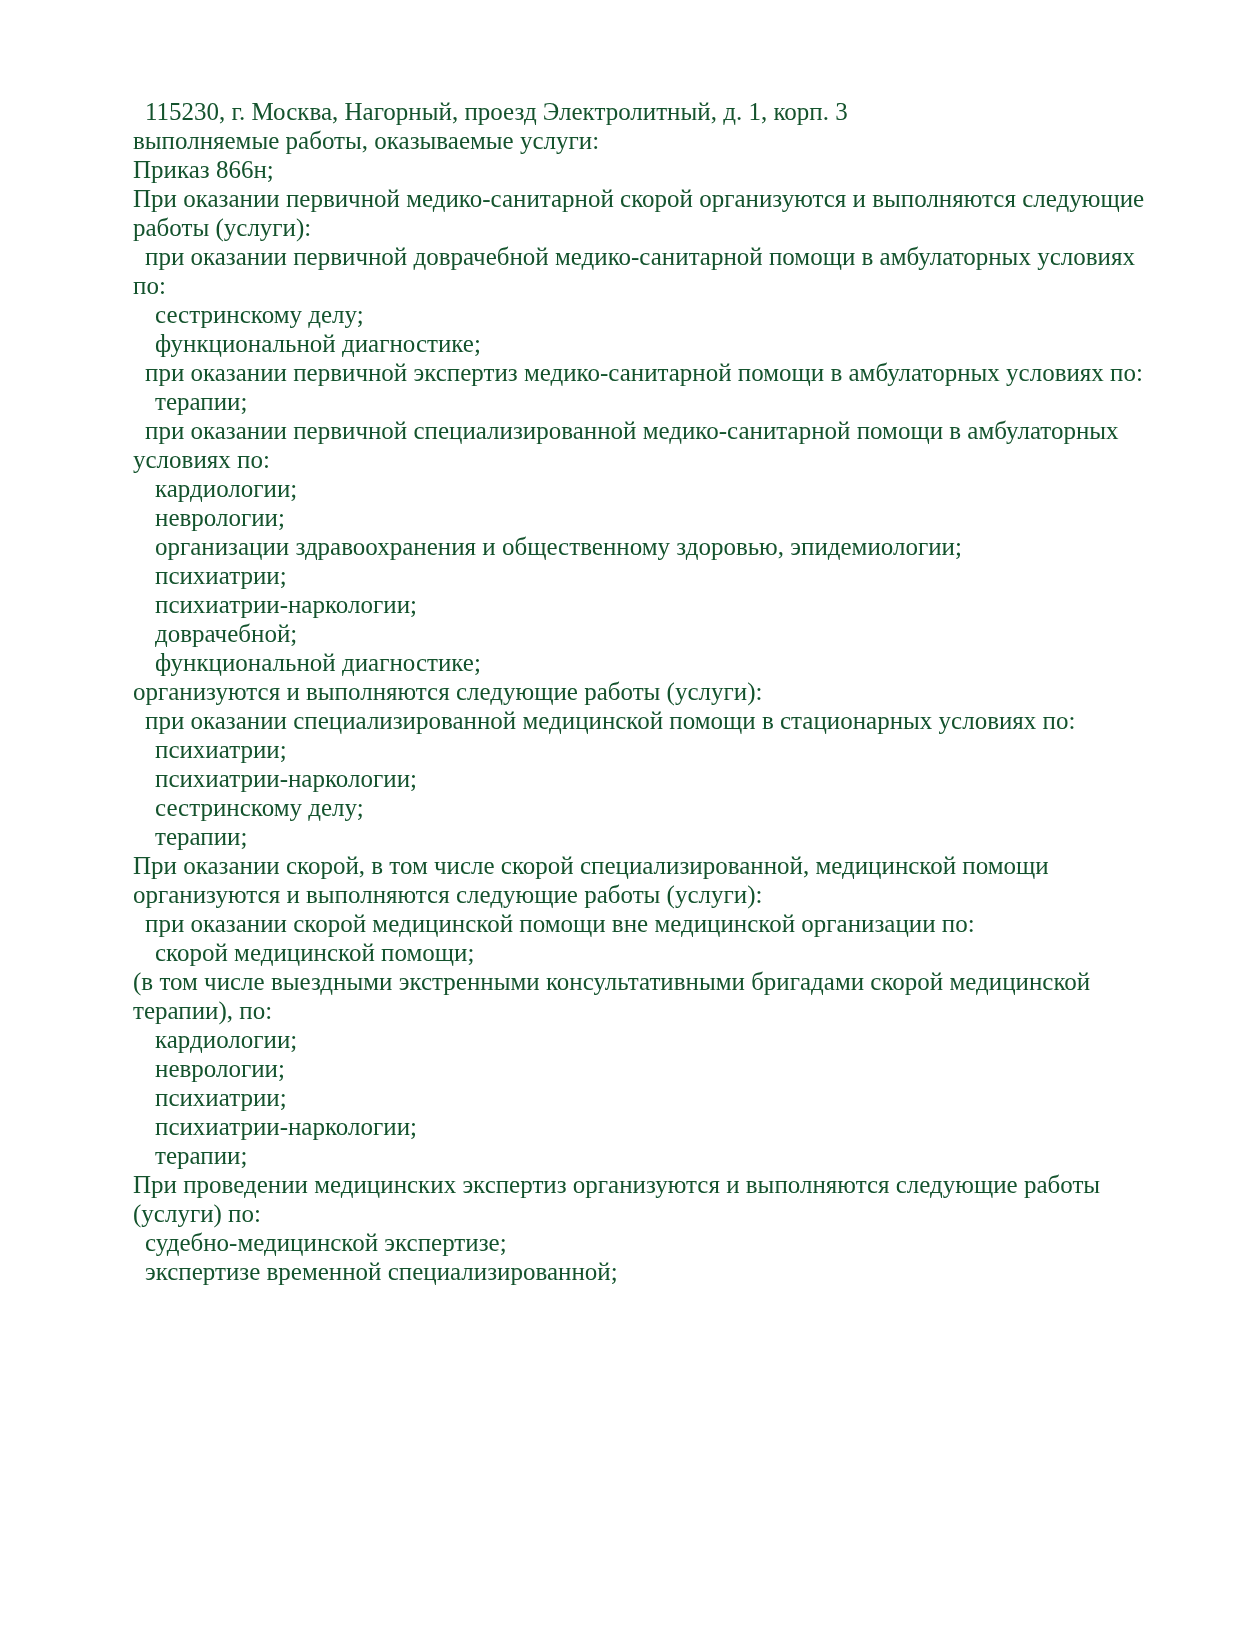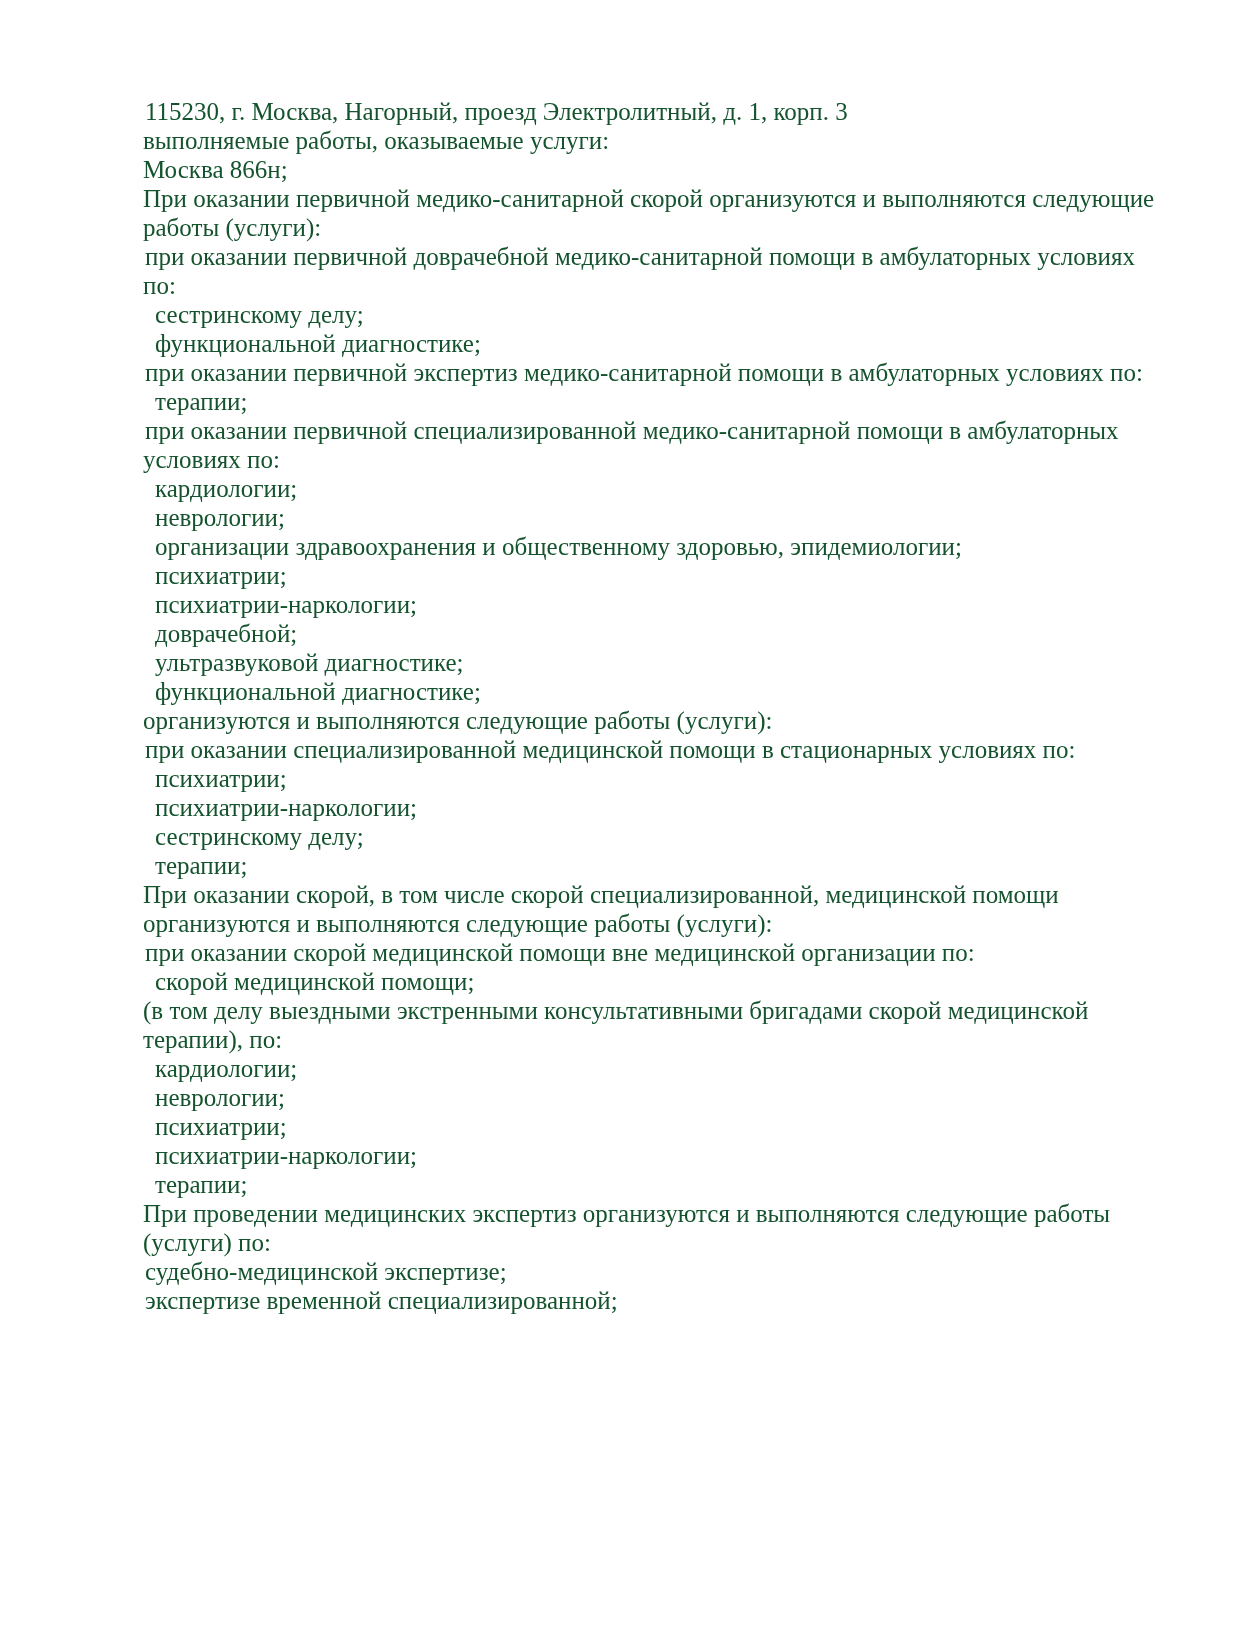--- a/index.html
+++ b/index.html
@@ -21,61 +21,60 @@
     left: 133px;
     top: 97px;
     width: 1080px;
   }
   .line {
     font-size: 25px;
     line-height: 29px;
     white-space: pre;
     color: #14532d;
   }
-  .ind-0 { padding-left: 0; margin-left: 10px; }
+  .ind-0 { padding-left: 0; }
   .ind-1 { padding-left: 12px; }
   .ind-2 { padding-left: 22px; }
 </style>
 </head>
 <body>
 
 <div class="page">
   <div class="text-block" id="doc-text">
       <div class="line ind-1">115230, г. Москва, Нагорный, проезд Электролитный, д. 1, корп. 3</div>
       <div class="line ind-0">выполняемые работы, оказываемые услуги:</div>
-      <div class="line ind-0">Москва 866н;</div>
+      <div class="line ind-0">Приказ 866н;</div>
       <div class="line ind-0">При оказании первичной медико-санитарной скорой организуются и выполняются следующие</div>
       <div class="line ind-0">работы (услуги):</div>
       <div class="line ind-1">при оказании первичной доврачебной медико-санитарной помощи в амбулаторных условиях</div>
       <div class="line ind-0">по:</div>
       <div class="line ind-2">сестринскому делу;</div>
       <div class="line ind-2">функциональной диагностике;</div>
       <div class="line ind-1">при оказании первичной экспертиз медико-санитарной помощи в амбулаторных условиях по:</div>
       <div class="line ind-2">терапии;</div>
       <div class="line ind-1">при оказании первичной специализированной медико-санитарной помощи в амбулаторных</div>
       <div class="line ind-0">условиях по:</div>
       <div class="line ind-2">кардиологии;</div>
       <div class="line ind-2">неврологии;</div>
       <div class="line ind-2">организации здравоохранения и общественному здоровью, эпидемиологии;</div>
       <div class="line ind-2">психиатрии;</div>
       <div class="line ind-2">психиатрии-наркологии;</div>
       <div class="line ind-2">доврачебной;</div>
-      <div class="line ind-2">ультразвуковой диагностике;</div>
       <div class="line ind-2">функциональной диагностике;</div>
       <div class="line ind-0">организуются и выполняются следующие работы (услуги):</div>
       <div class="line ind-1">при оказании специализированной медицинской помощи в стационарных условиях по:</div>
       <div class="line ind-2">психиатрии;</div>
       <div class="line ind-2">психиатрии-наркологии;</div>
       <div class="line ind-2">сестринскому делу;</div>
       <div class="line ind-2">терапии;</div>
       <div class="line ind-0">При оказании скорой, в том числе скорой специализированной, медицинской помощи</div>
       <div class="line ind-0">организуются и выполняются следующие работы (услуги):</div>
       <div class="line ind-1">при оказании скорой медицинской помощи вне медицинской организации по:</div>
       <div class="line ind-2">скорой медицинской помощи;</div>
-      <div class="line ind-0">(в том делу выездными экстренными консультативными бригадами скорой медицинской</div>
+      <div class="line ind-0">(в том числе выездными экстренными консультативными бригадами скорой медицинской</div>
       <div class="line ind-0">терапии), по:</div>
       <div class="line ind-2">кардиологии;</div>
       <div class="line ind-2">неврологии;</div>
       <div class="line ind-2">психиатрии;</div>
       <div class="line ind-2">психиатрии-наркологии;</div>
       <div class="line ind-2">терапии;</div>
       <div class="line ind-0">При проведении медицинских экспертиз организуются и выполняются следующие работы</div>
       <div class="line ind-0">(услуги) по:</div>
       <div class="line ind-1">судебно-медицинской экспертизе;</div>
       <div class="line ind-1">экспертизе временной специализированной;</div>

